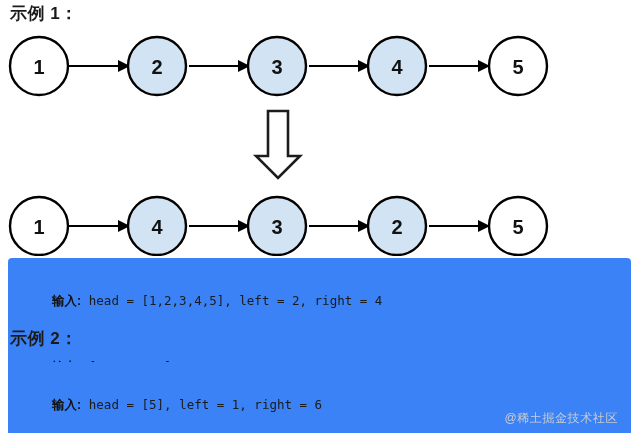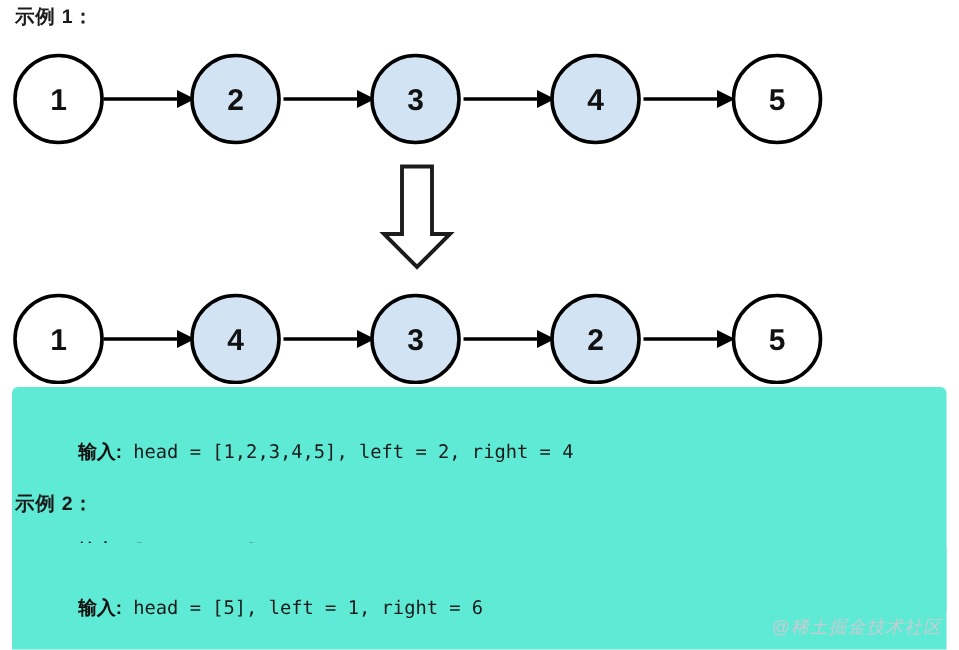--- a/index.html
+++ b/index.html
@@ -13,21 +13,21 @@
     position: relative;
     overflow: hidden;
     font-family: "Liberation Sans", "DejaVu Sans", sans-serif;
     color: #000000;
   }
 
   
   .section-heading {
     position: absolute;
     left: 10px;
-    font-size: 13px;
+    font-size: 17px;
     font-weight: bold;
     letter-spacing: 0.5px;
     color: #1a1a1a;
     white-space: nowrap;
   }
   #heading-1 { top: 2px; }
   #heading-2 { top: 327px; }
 
   
   .diagram {
@@ -64,21 +64,21 @@
     stroke: #1c1c1c;
     stroke-width: 2.6;
     stroke-linejoin: miter;
   }
 
   
   .io-panel {
     position: absolute;
     left: 8px;
     width: 623px;
-    background: #5eead4;
+    background: #3b82f6;
     border-radius: 4px;
     box-sizing: border-box;
     padding: 10px 0 11px 14px;
   }
   #io-panel-1 { top: 258px; }
   #io-panel-2 { top: 362px; }
 
   .io-line {
     font-family: "DejaVu Sans Mono", "Liberation Mono", monospace;
     font-size: 12.5px;
@@ -89,27 +89,26 @@
   .io-key {
     font-family: "Liberation Sans", "DejaVu Sans", sans-serif;
     font-weight: bold;
     font-size: 12.5px;
     color: #111111;
   }
 
   
   #watermark {
     position: absolute;
-    right: 11px;
+    right: 21px;
     bottom: 6px;
     font-size: 12px;
     color: #c8ccd2;
     letter-spacing: 0.6px;
     white-space: nowrap;
-    font-style: italic;
   }
 </style>
 </head>
 <body>
 
 <div id="heading-1" class="section-heading">示例 1：</div>
 
 <div class="diagram">
   <svg width="639" height="238" viewBox="0 0 639 238" xmlns="http://www.w3.org/2000/svg">
 

